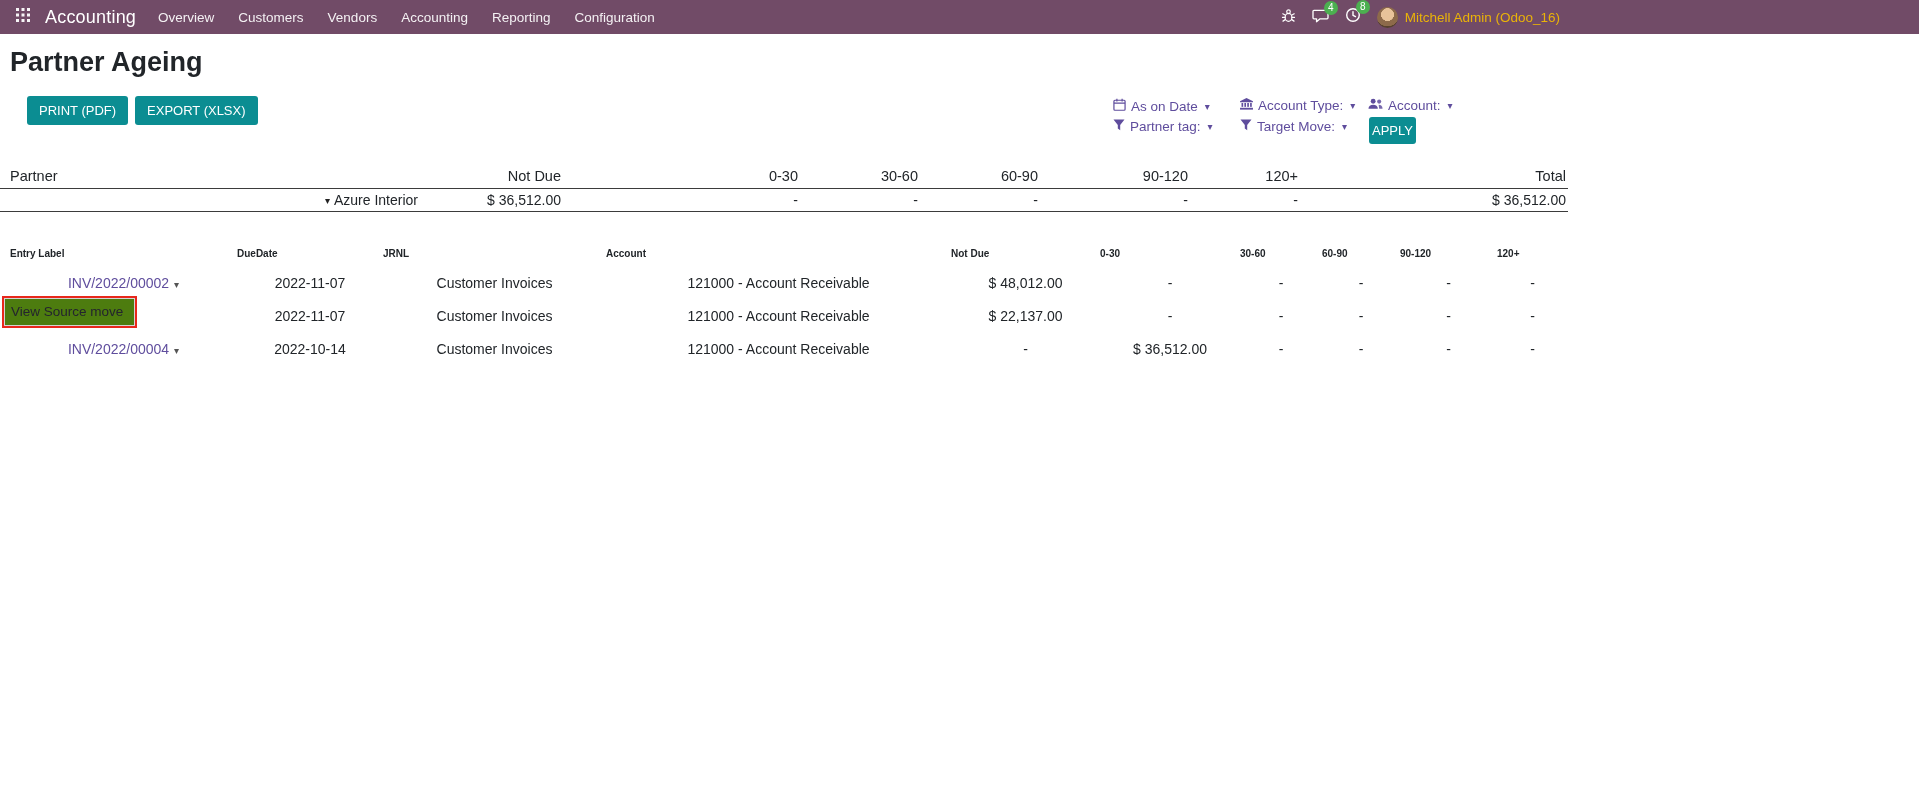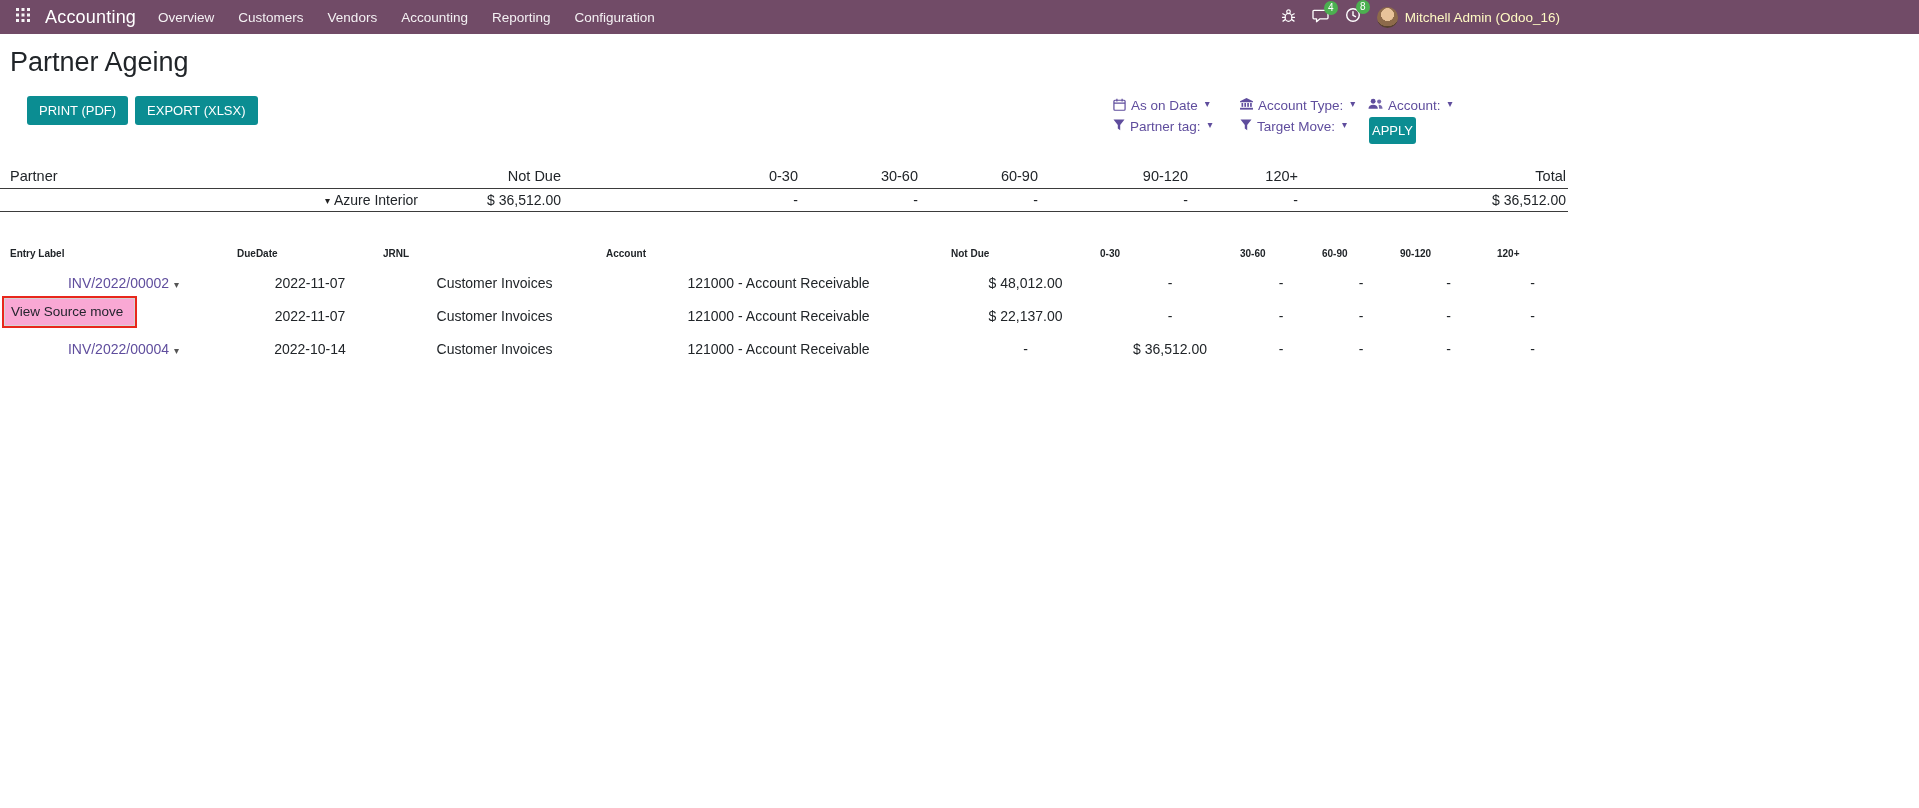--- a/index.html
+++ b/index.html
@@ -20,32 +20,32 @@
   .menu{display:flex;height:100%}
   .menu .menu-item{display:flex;align-items:center;color:rgba(255,255,255,.92);font-size:13.5px;
        padding:0 12px;text-decoration:none;cursor:pointer}
   .nav-right{display:flex;align-items:center;gap:16px}
   .nav-icon{position:relative;display:flex;align-items:center;cursor:pointer}
   .badge{position:absolute;top:-7px;right:-9px;min-width:14px;height:14px;border-radius:8px;
        background:var(--badge);color:#fff;font-size:10px;line-height:14px;text-align:center;padding:0 3px}
   .user{display:flex;align-items:center;gap:7px;cursor:pointer}
   .avatar{width:21px;height:21px;border-radius:50%;
        background:radial-gradient(circle at 50% 36%, #e8c39a 0 37%, #8d6a4a 38% 68%, #57412e 69%)}
-  .user-name{color:#fef9c3;font-size:13.5px;white-space:nowrap}
+  .user-name{color:#eab308;font-size:13.5px;white-space:nowrap}
 
   
   .content{position:absolute;top:34px;left:0;width:1568px;bottom:0}
-  .page-title{position:absolute;left:10px;top:13px;margin:0;font-size:27px;font-weight:400;color:var(--text)}
+  .page-title{position:absolute;left:10px;top:13px;margin:0;font-size:27px;font-weight:700;color:var(--text)}
   .action-buttons{position:absolute;left:27px;top:62px;display:flex;gap:7px}
   .btn{background:var(--teal);color:#fff;border:none;border-radius:3px;font-size:13px;
        padding:7px 12px;font-family:inherit;cursor:pointer;white-space:nowrap}
 
   
   .filters{position:absolute;left:1113px;top:64px;width:380px;height:82px;color:var(--accent)}
-  .f-item{position:absolute;display:flex;align-items:flex-start;gap:5px;font-size:13.5px;cursor:pointer;white-space:nowrap}
+  .f-item{position:absolute;display:flex;align-items:center;gap:5px;font-size:13.5px;cursor:pointer;white-space:nowrap}
   .f1{left:0;top:0}.f2{left:127px;top:0}.f3{left:255px;top:0}.f4{left:0;top:21px}.f5{left:127px;top:21px}
   .caret{font-size:10px;margin-left:2px}
   .apply-btn{position:absolute;left:256px;top:19px;padding:6px 3px}
 
   
   table{border-collapse:collapse;table-layout:fixed}
   .summary-table{position:absolute;left:0;top:130px;width:1568px;font-size:14px}
   .summary-table th{font-size:14.5px;font-weight:400;text-align:right;padding:4px 2px;height:24px}
   .summary-table th.first{text-align:left;padding-left:10px}
   .summary-table td{text-align:right;padding:2px 2px;height:23px}
@@ -56,21 +56,21 @@
 
   
   .detail-table{position:absolute;left:10px;top:206px;width:1558px;font-size:14px}
   .detail-table th{font-size:10px;font-weight:700;text-align:left;height:26px;padding:4px 0}
   .detail-table td{text-align:center;height:33px;padding:0;vertical-align:middle}
   .entry-link{color:var(--accent);cursor:pointer}
   .entry-caret{color:#555;font-size:10px;margin-left:5px;cursor:pointer}
 
   
   .annotation{position:absolute;left:2px;top:262px;border:2px solid var(--annotation);z-index:5}
-  .dropdown-item{background:#f9a8d4;border:1px solid #d4d4d4;padding:5px 11px 6px 6px;
+  .dropdown-item{background:#4d7c0f;border:1px solid #d4d4d4;padding:5px 11px 6px 6px;
        font-size:13.5px;color:#24242e;white-space:nowrap;cursor:pointer}
 
   .ficon{flex:0 0 auto}
 </style>
 </head>
 <body>
 
 <header class="navbar">
   <div class="navbar-inner">
     <div class="nav-left">

